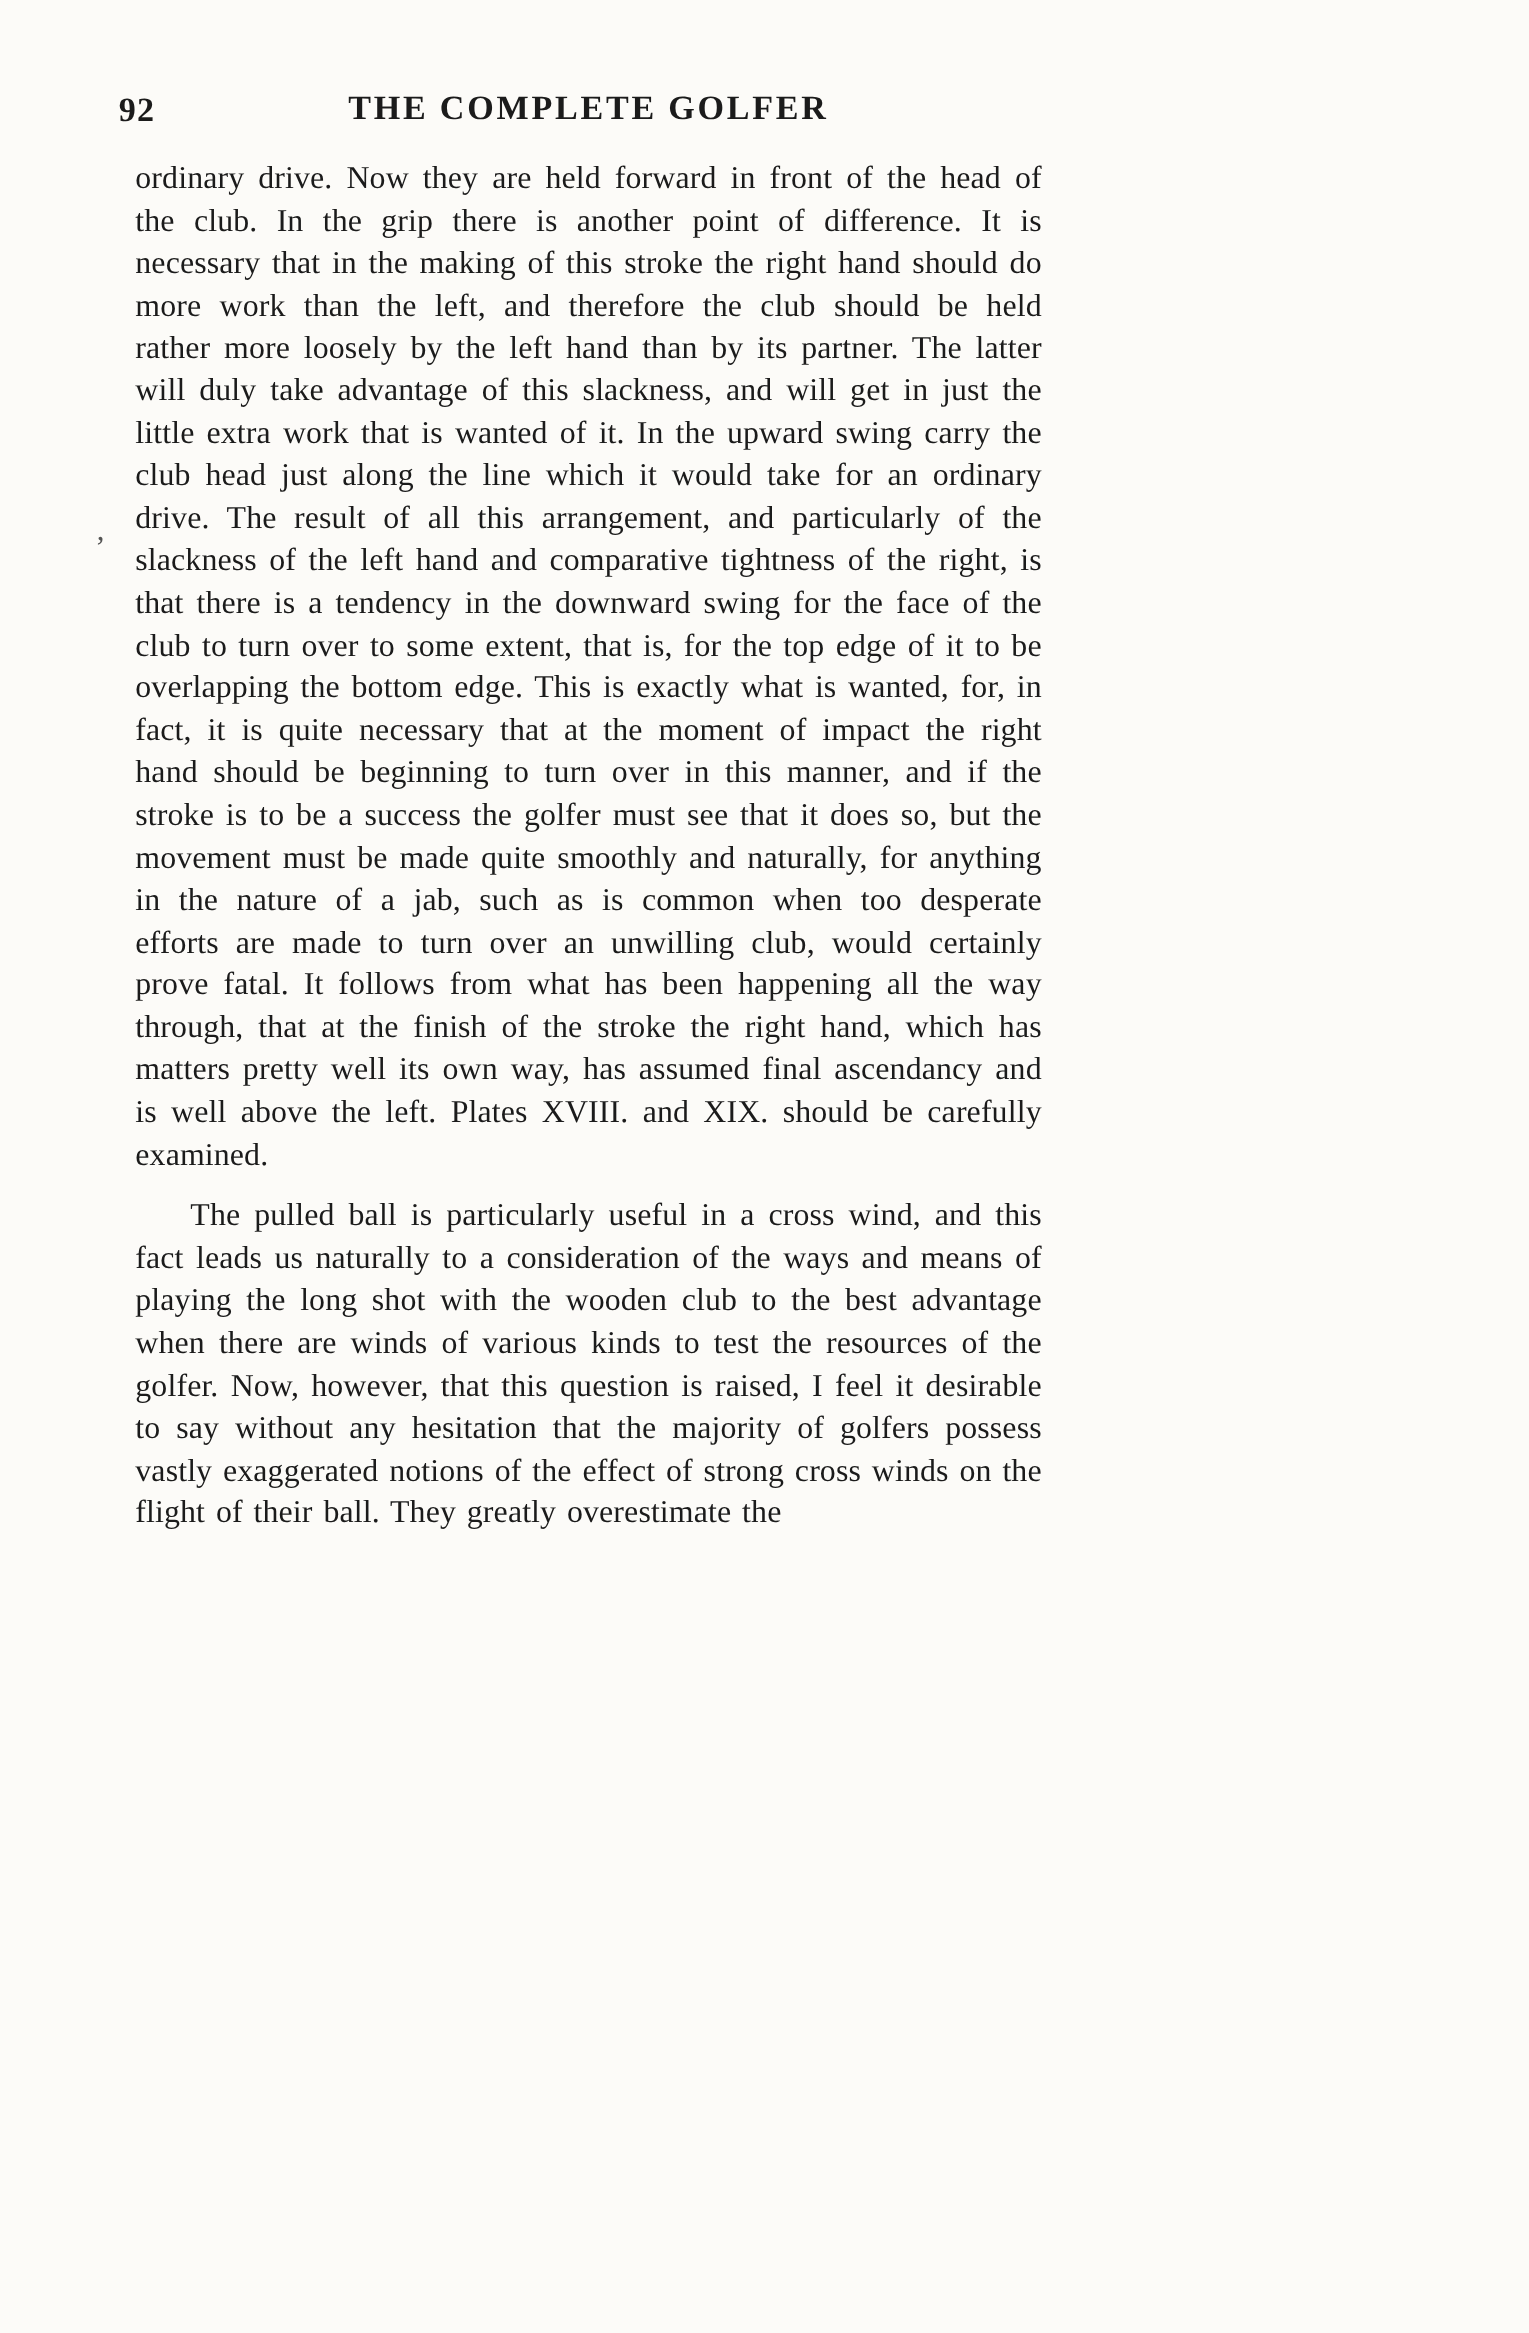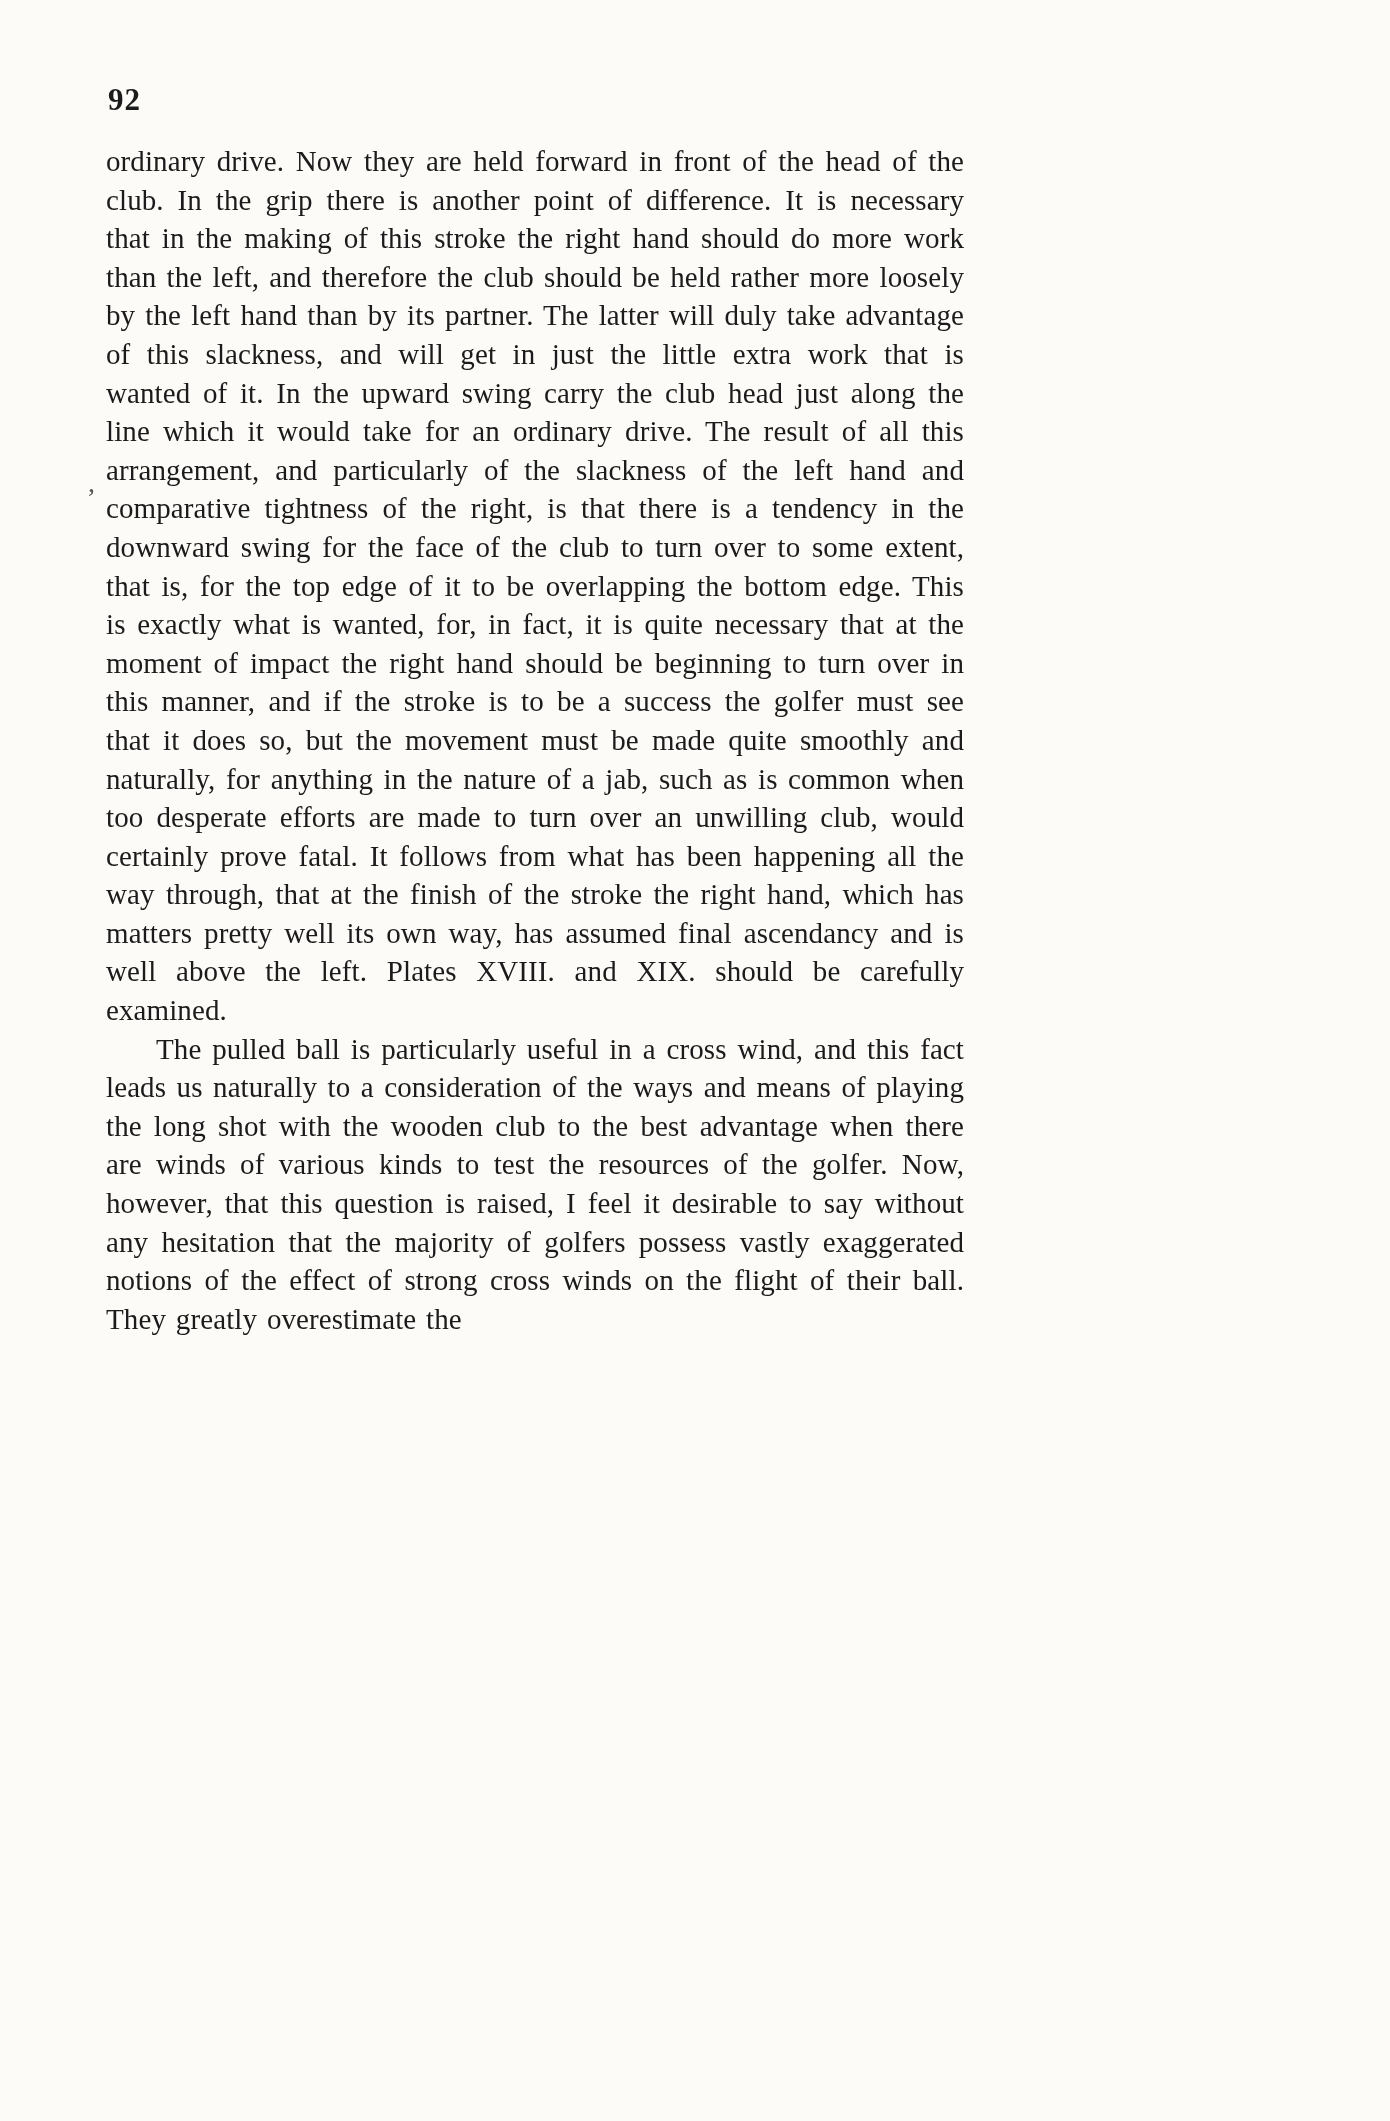--- a/index.html
+++ b/index.html
@@ -37,21 +37,21 @@
   }
   .page-title {
     display: block;
     text-align: center;
     font-size: 31px;
     font-weight: 700;
     letter-spacing: 2.5px;
     white-space: nowrap;
   }
   .body-text p.para {
-    margin: 0;
+    margin: 17px;
     font-size: 29px;
     line-height: 38.6px;
     text-align: justify;
     word-spacing: 2.5px;
     letter-spacing: 0.1px;
   }
   .body-text p.para.indented {
     text-indent: 50px;
   }
   .artifact {
@@ -63,20 +63,21 @@
     opacity: 0.8;
   }
 </style>
 </head>
 <body>
 
 <div class="scan-page">
 
   <div class="page-header">
     <span class="page-number">92</span>
+    <span class="page-title">THE COMPLETE GOLFER</span>
   </div>
 
   <div class="body-text">
     <p class="para">ordinary drive.  Now they are held forward in front of the head of the club.  In the grip there is another point of difference.  It is necessary that in the making of this stroke the right hand should do more work than the left, and therefore the club should be held rather more loosely by the left hand than by its partner.  The latter will duly take advantage of this slackness, and will get in just the little extra work that is wanted of it.  In the upward swing carry the club head just along the line which it would take for an ordinary drive.  The result of all this arrangement, and particularly of the slackness of the left hand and comparative tightness of the right, is that there is a tendency in the downward swing for the face of the club to turn over to some extent, that is, for the top edge of it to be overlapping the bottom edge.  This is exactly what is wanted, for, in fact, it is quite necessary that at the moment of impact the right hand should be beginning to turn over in this manner, and if the stroke is to be a success the golfer must see that it does so, but the movement must be made quite smoothly and naturally, for anything in the nature of a jab, such as is common when too desperate efforts are made to turn over an unwilling club, would certainly prove fatal.  It follows from what has been happening all the way through, that at the finish of the stroke the right hand, which has matters pretty well its own way, has assumed final ascendancy and is well above the left.   Plates XVIII. and XIX. should be carefully examined.</p>
     <p class="para indented">The pulled ball is particularly useful in a cross wind, and this fact leads us naturally to a consideration of the ways and means of playing the long shot with the wooden club to the best advantage when there are winds of various kinds to test the resources of the golfer.  Now, however, that this question is raised, I feel it desirable to say without any hesitation that the majority of golfers possess vastly exaggerated notions of the effect of strong cross winds on the flight of their ball.  They greatly overestimate the</p>
   </div>
 
   <span class="artifact">,</span>
 
 </div>

